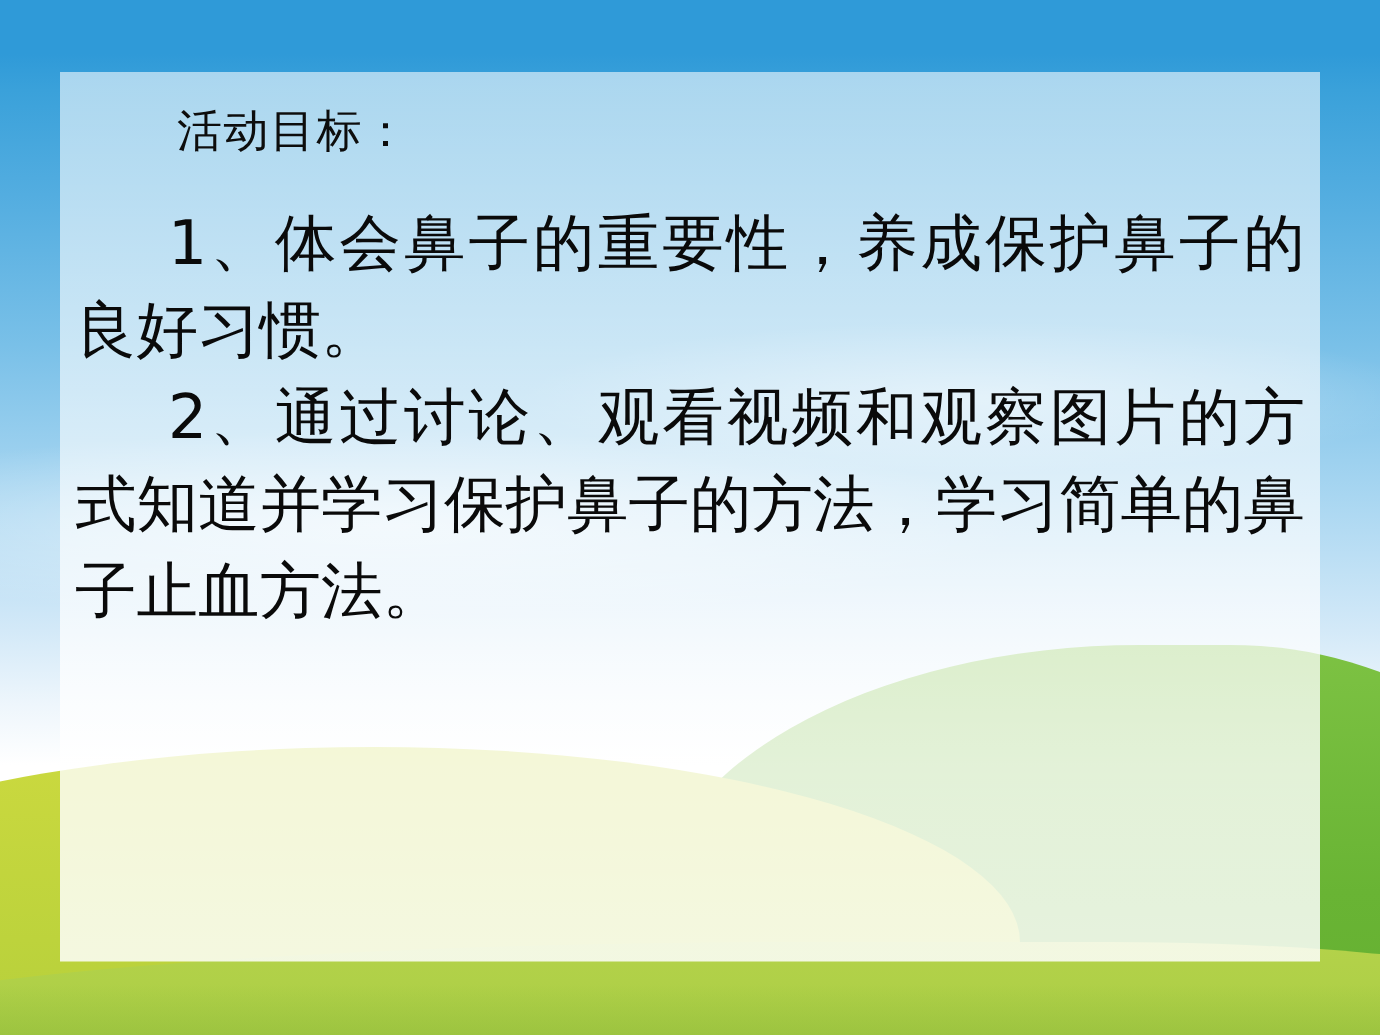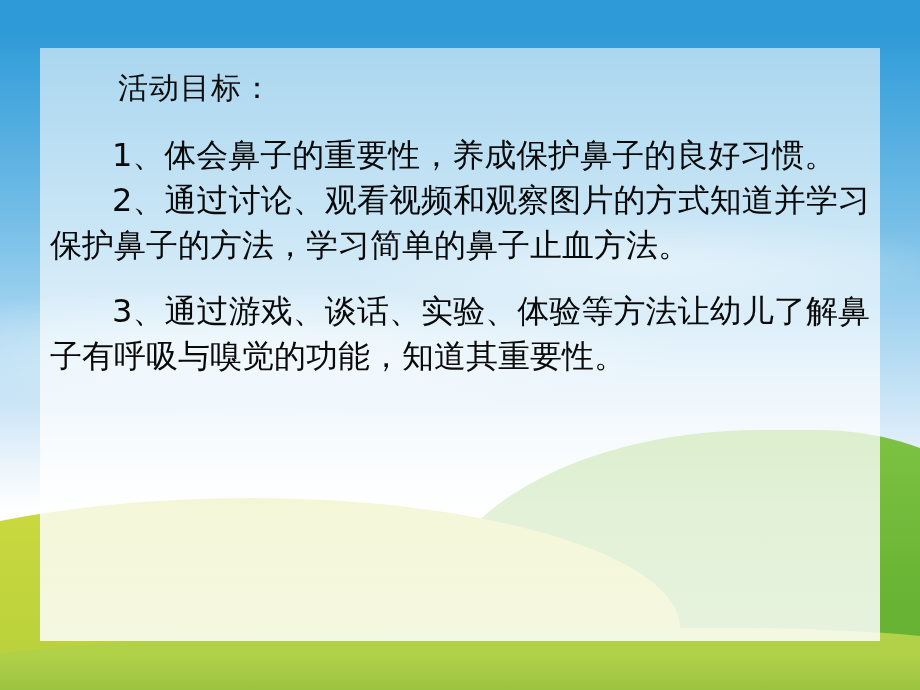--- a/index.html
+++ b/index.html
@@ -116,21 +116,21 @@
     font-size: 30px;
     line-height: 1.35;
     color: #0d0d0d;
     padding-left: 70px;
     letter-spacing: 1px;
     white-space: nowrap;
   }
 
   .goal {
     font-family: "DejaVu Sans", sans-serif;
-    font-size: 32px;
+    font-size: 41px;
     line-height: 1.42;
     color: #0a0a0a;
     text-indent: 62px;
     text-align: justify;
     text-justify: inter-character;
     letter-spacing: 0px;
     padding: 0 2px;
   }
 
   .goal-1 { margin-top: 24px; }
@@ -152,16 +152,15 @@
   <div class="ground-shade"></div>
 
   <div class="panel">
 
     <div class="title">活动目标：</div>
 
     <div class="goal goal-1">1、体会鼻子的重要性，养成保护鼻子的良好习惯。</div>
 
     <div class="goal goal-2">2、通过讨论、观看视频和观察图片的方式知道并学习保护鼻子的方法，学习简单的鼻子止血方法。</div>
 
-    <div class="goal goal-3">3、通过游戏、谈话、实验、体验等方法让幼儿了解鼻子有呼吸与嗅觉的功能，知道其重要性。</div>
 
   </div>
 </div>
 
 </body></html>

